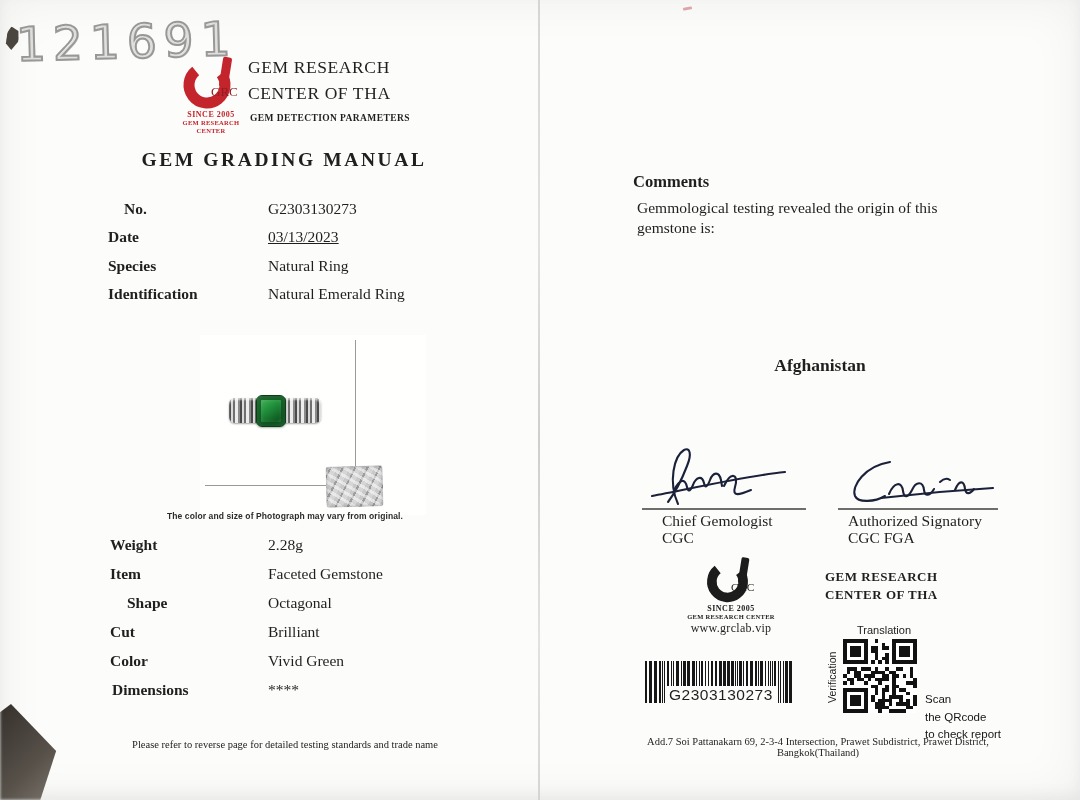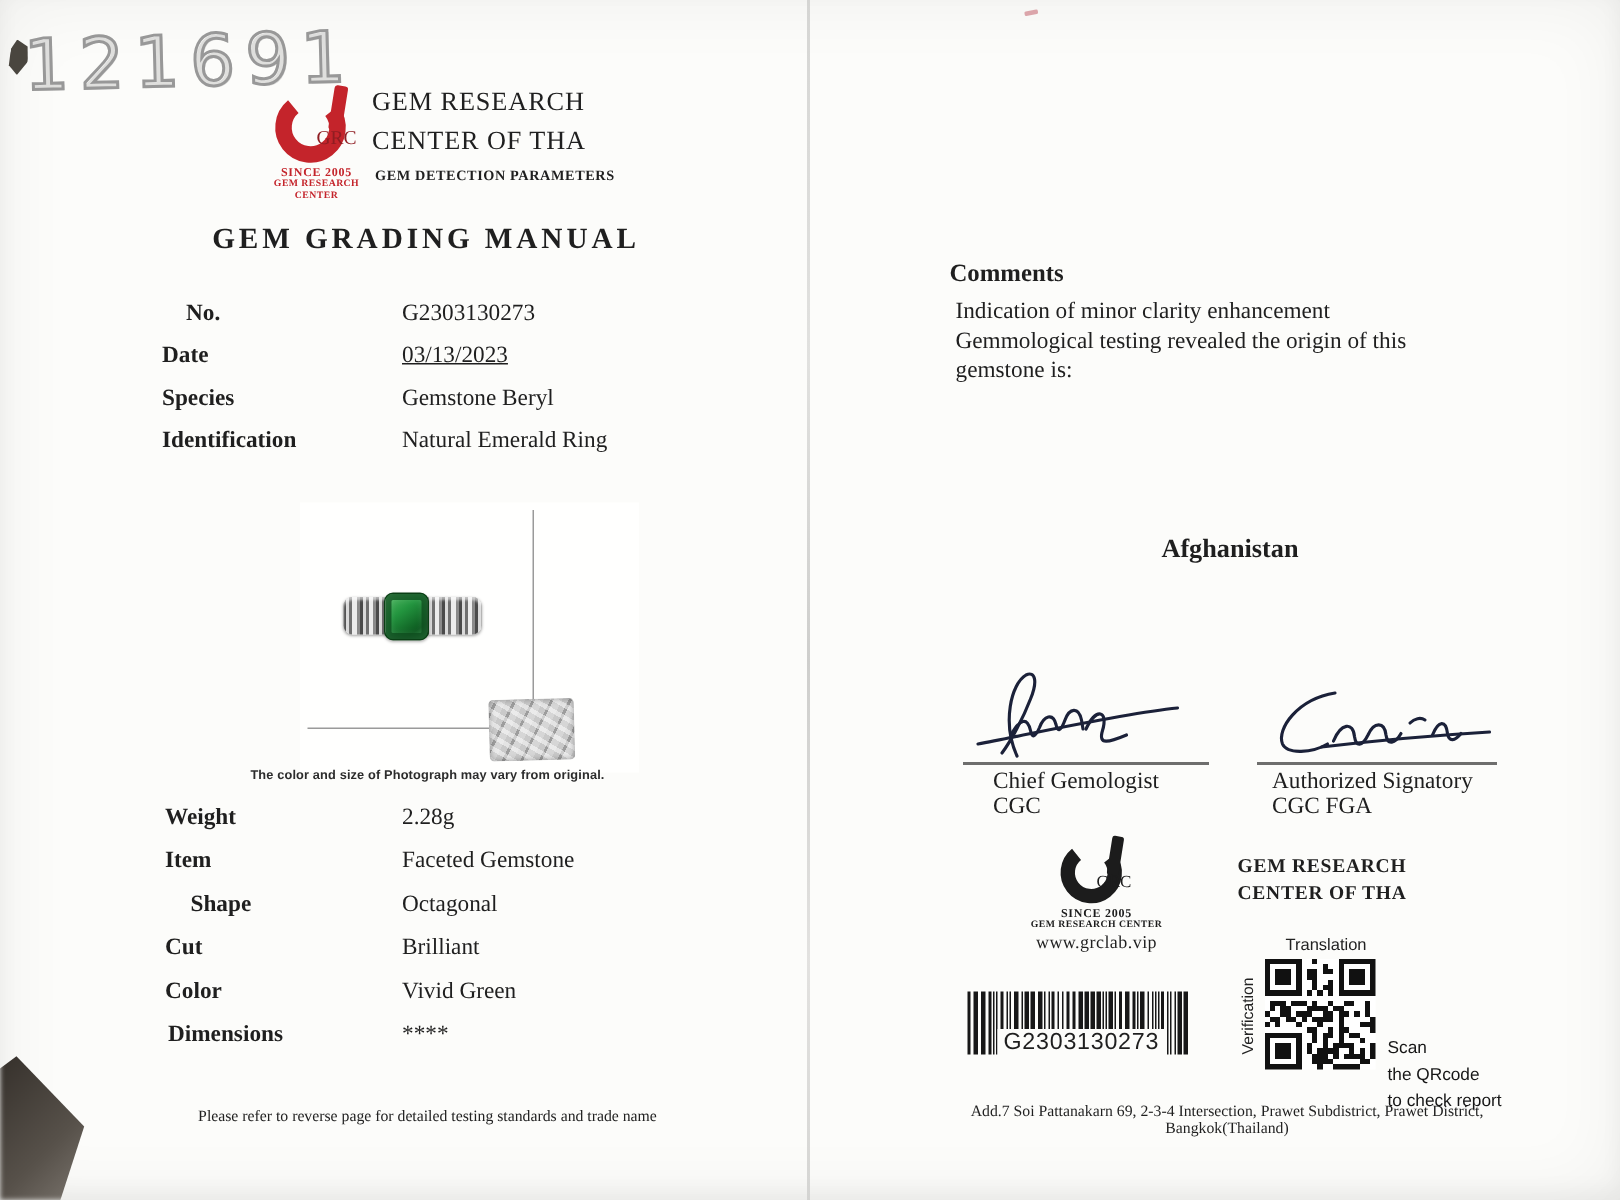--- a/index.html
+++ b/index.html
@@ -112,21 +112,21 @@
     <div class="abs org1" style="left:248px;top:83px;">CENTER OF THA</div>
     <div class="abs org-sub" style="left:250px;top:113px;">GEM DETECTION PARAMETERS</div>
 
     <div class="abs doc-title" style="left:114px;top:149px;">GEM GRADING MANUAL</div>
 
     <div class="abs flabel" style="left:124px;top:200px;">No.</div>
     <div class="abs fvalue" style="left:268px;top:200px;">G2303130273</div>
     <div class="abs flabel" style="left:108px;top:228px;">Date</div>
     <div class="abs fvalue" style="left:268px;top:228px;text-decoration:underline;">03/13/2023</div>
     <div class="abs flabel" style="left:108px;top:257px;">Species</div>
-    <div class="abs fvalue" style="left:268px;top:257px;">Gemstone Beryl</div>
+    <div class="abs fvalue" style="left:268px;top:257px;">Natural Ring</div>
     <div class="abs flabel" style="left:108px;top:285px;">Identification</div>
     <div class="abs fvalue" style="left:268px;top:285px;">Natural Emerald Ring</div>
 
     <div class="abs photo"></div>
     <div class="abs xline" style="left:355px;top:340px;width:1px;height:128px;"></div>
     <div class="abs xline" style="left:205px;top:485px;width:123px;height:1px;"></div>
     <div class="abs band"></div>
     <div class="abs stone"></div>
     <div class="abs metal"></div>
     <div class="abs photo-caption sans" style="left:45px;top:511px;width:480px;text-align:center;">The color and size of Photograph may vary from original.</div>
@@ -144,21 +144,20 @@
     <div class="abs flabel" style="left:112px;top:681px;">Dimensions</div>
     <div class="abs fvalue" style="left:268px;top:681px;">****</div>
 
     <div class="abs small-note" style="left:45px;top:739px;width:480px;text-align:center;">Please refer to reverse page for detailed testing standards and trade name</div>
   </section>
 
   <section>
 
     <div class="abs comments-title" style="left:633px;top:172px;">Comments</div>
     <div class="abs" style="left:637px;top:198px;width:354px;">
-      <div class="comment-line">Indication of minor clarity enhancement</div>
       <div class="comment-line">Gemmological testing revealed the origin of this gemstone is:</div>
     </div>
 
     <div class="abs origin" style="left:620px;top:355px;">Afghanistan</div>
 
     <svg class="abs sig" style="left:650px;top:446px;" width="140" height="62" viewBox="0 0 140 62">
       <path d="M28,58 C18,36 24,10 34,4 C40,1 42,8 37,20 C32,33 24,48 18,56"></path>
       <path d="M24,44 c6,-11 11,-12 13,-3 c1,5 3,5 6,-2 c3,-8 9,-10 11,-2 c1,5 3,5 6,-3 c3,-8 9,-9 11,0 l1,6"></path>
       <path d="M74,40 c7,-15 15,-12 11,1 c-3,10 4,8 16,3"></path>
       <path d="M2,50 C35,44 95,30 135,26"></path>

